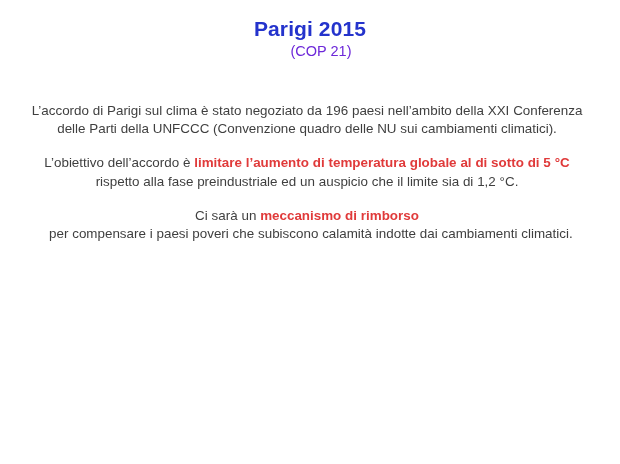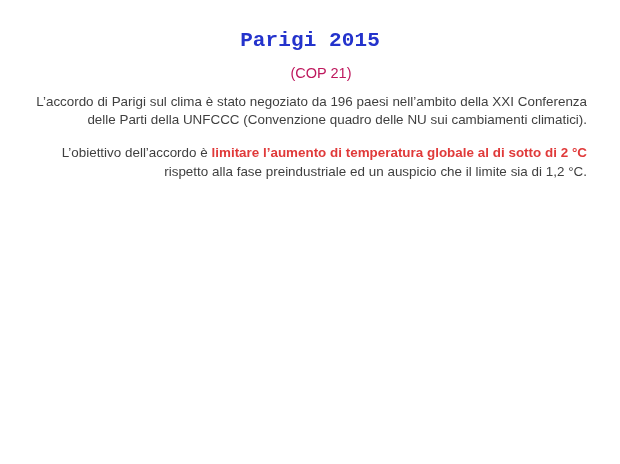--- a/index.html
+++ b/index.html
@@ -26,45 +26,44 @@
     width: 100%;
     text-align: center;
     padding-top: 17px;
   }
   .slide-title {
     font-size: 21px;
     font-weight: bold;
     color: #2433cc;
     line-height: 1.12;
     letter-spacing: 0.1px;
-    margin: 12px;
-    font-family: Liberation Mono, monospace;
+    margin: 0;
   }
   .slide-subtitle {
     font-size: 14.5px;
     font-weight: normal;
-    color: #be185d;
+    color: #6d28d9;
     line-height: 1.15;
     margin: 2px 0 0 0;
     padding-left: 22px;
   }
 
   
   .body-area {
     position: absolute;
     left: 27px;
     top: 86px;
     width: 560px;
   }
   .para {
     font-size: 13.4px;
     line-height: 1.36;
     color: #3f3f3f;
-    margin: 7px 0 15px 0;
-    text-align: right;
+    margin: 16px 0 15px 0;
+    text-align: center;
     word-spacing: 0.1px;
   }
   .para:last-child {
     margin-bottom: 0;
   }
   .accent-red {
     color: #e03a3a;
     font-weight: bold;
   }
   .nbsp-gap {
@@ -80,19 +79,22 @@
     <div class="slide-title">Parigi 2015</div>
     <div class="slide-subtitle">(COP 21)</div>
   </div>
 
   <div class="body-area">
 
     <p class="para">L’accordo di Parigi sul clima è stato negoziato da 196 paesi nell’ambito della XXI Conferenza delle Parti della UNFCCC (Convenzione quadro delle NU sui cambiamenti climatici).</p>
 
 
     <p class="para">
-      <span>L’obiettivo dell’accordo è </span><span class="accent-red">limitare l’aumento di temperatura globale al di sotto di 2 °C</span><span> rispetto alla fase preindustriale ed un auspicio che il limite sia di 1,2 °C.</span>
+      <span>L’obiettivo dell’accordo è </span><span class="accent-red">limitare l’aumento di temperatura globale al di sotto di 5 °C</span><span> rispetto alla fase preindustriale ed un auspicio che il limite sia di 1,2 °C.</span>
     </p>
 
 
+    <p class="para">
+      <span>Ci sarà un </span><span class="accent-red">meccanismo di rimborso</span><span class="nbsp-gap">  per compensare i paesi poveri che subiscono calamità indotte dai cambiamenti climatici.</span>
+    </p>
 
   </div>
 </div>
 
 </body></html>

